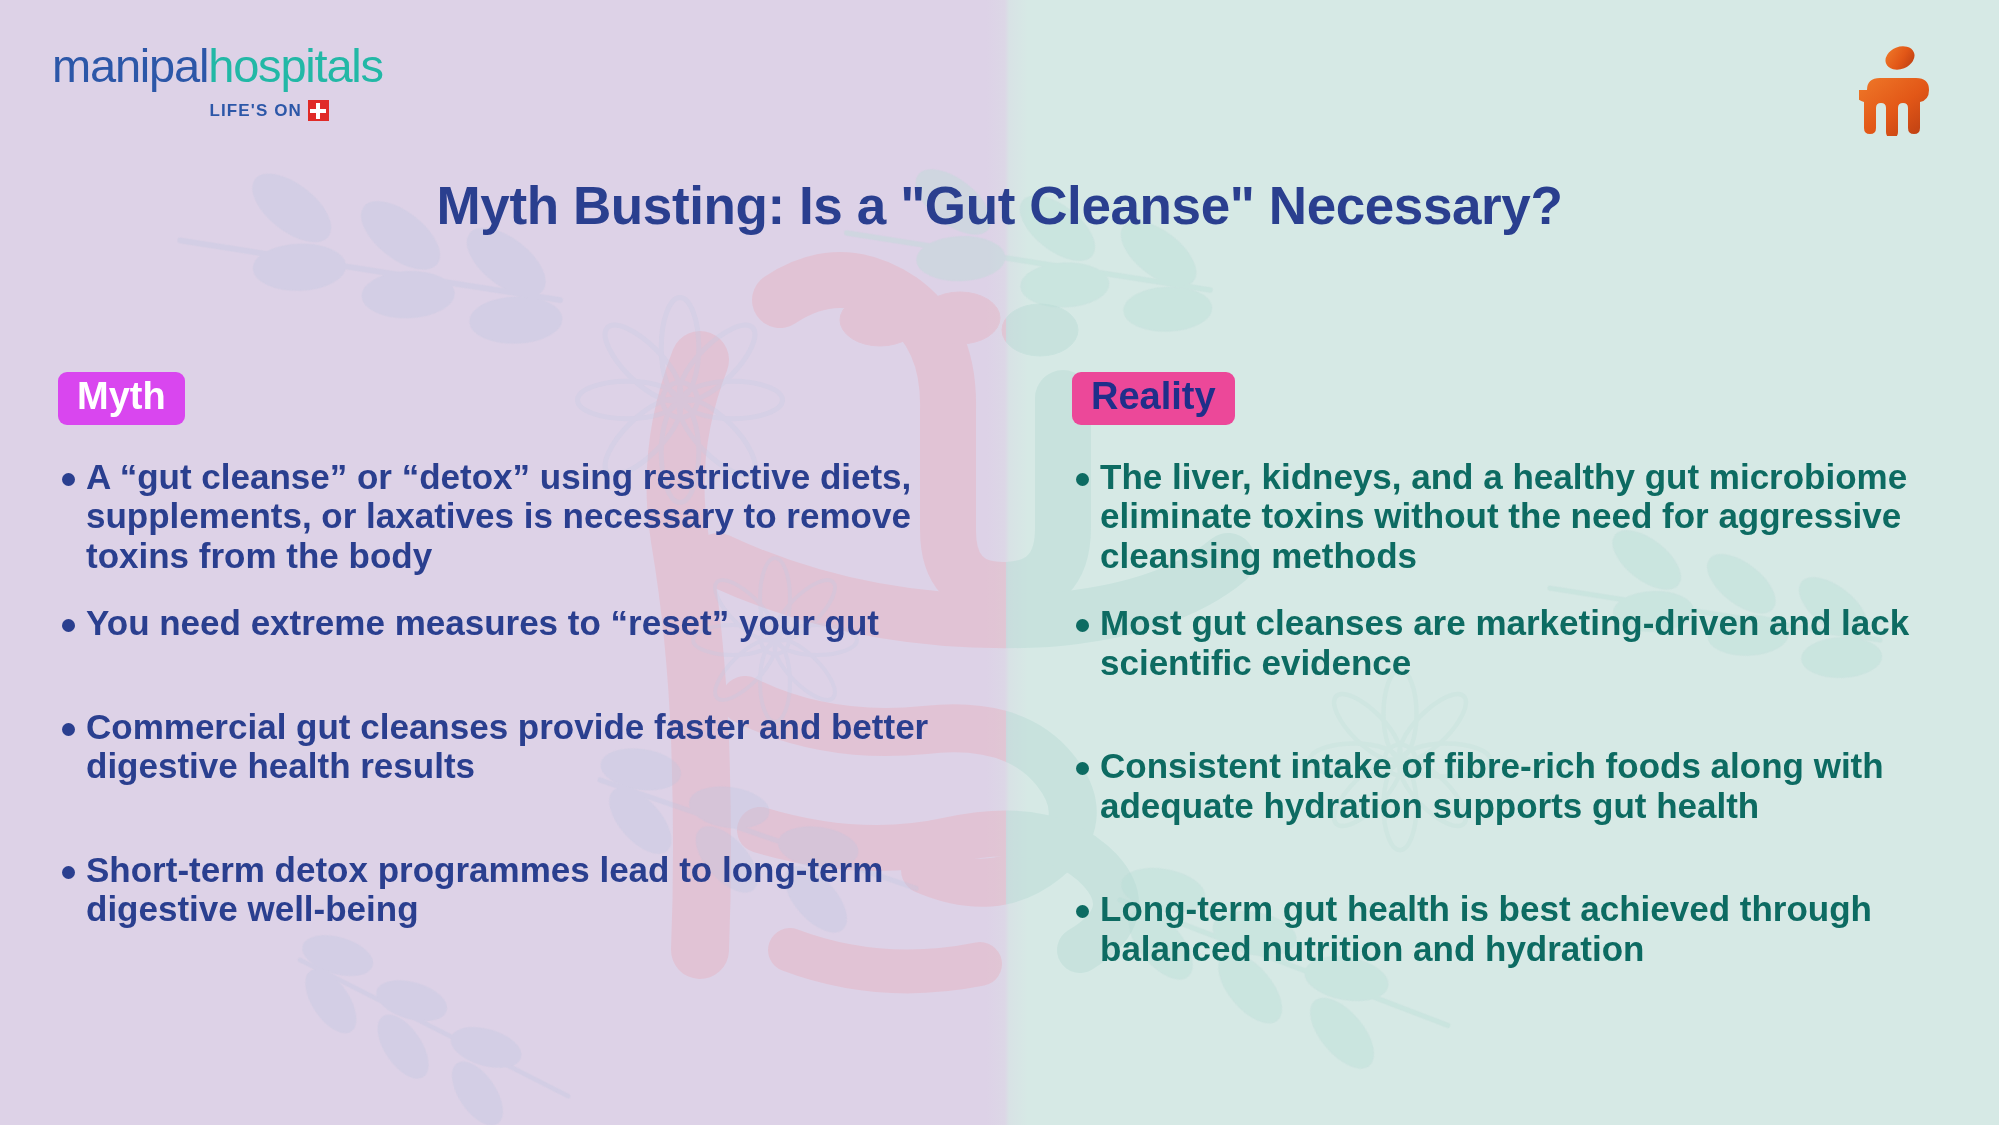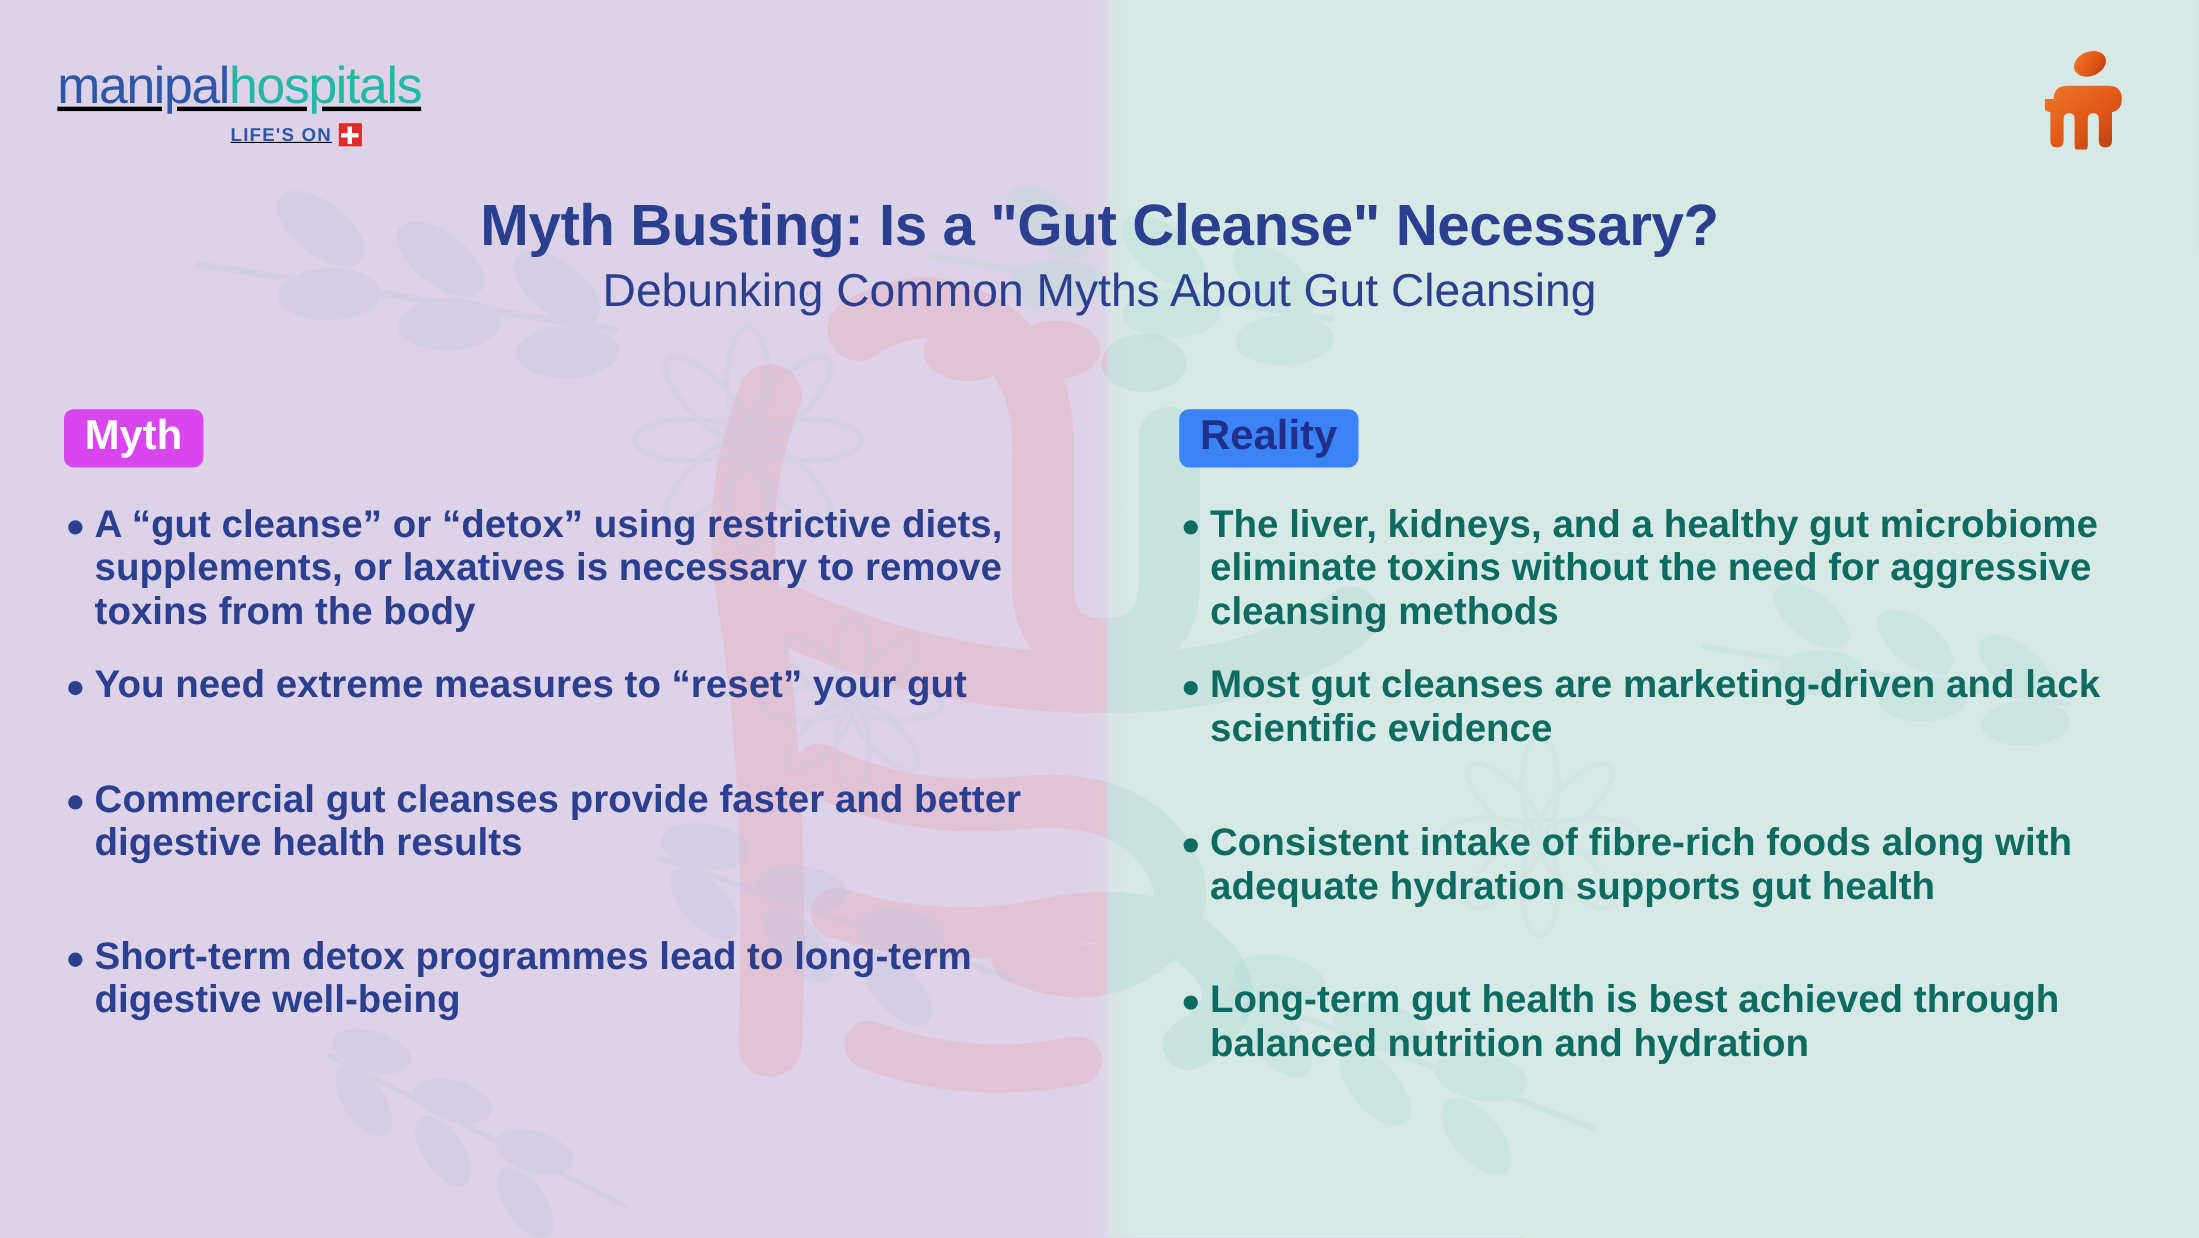--- a/index.html
+++ b/index.html
@@ -15,21 +15,21 @@
   .bg-left  { position:absolute; left:0;    top:0; width:1006px; height:1125px; background:#ddd2e7; }
   .bg-right { position:absolute; left:1006px; top:0; width:993px;  height:1125px; background:#d6e9e5; }
   .bg-seam  { position:absolute; left:986px; top:0; width:42px; height:1125px;
               background:linear-gradient(90deg,#ddd2e7 0%,#dcd7e6 45%,#d8e2e5 55%,#d6e9e5 100%); }
 
   
   .wm { position:absolute; inset:0; pointer-events:none; }
   .wm svg { position:absolute; }
 
   
-  .logo { position:absolute; left:52px; top:54px;text-decoration:underline; }
+  .logo { position:absolute; left:52px; top:42px; }
   .logo-word { font-size:47px; font-weight:400; letter-spacing:-1.2px; line-height:1; white-space:nowrap; }
   .logo-manipal { color:#2c57a8; }
   .logo-hospitals { color:#22b8a6; }
   .logo-tag { display:flex; align-items:center; justify-content:flex-end; gap:6px; margin-top:11px; padding-right:54px; }
   .logo-tag-text { color:#2c57a8; font-size:17px; font-weight:700; letter-spacing:1.1px; }
   .logo-cross { width:21px; height:21px; background:#e02b28; position:relative; display:inline-block; }
   .logo-cross::before, .logo-cross::after { content:""; position:absolute; background:#fff; }
   .logo-cross::before { left:8.5px; top:2.5px; width:4px; height:16px; }
   .logo-cross::after  { left:2.5px; top:8.5px; width:16px; height:4px; }
 
@@ -43,21 +43,21 @@
               font-size:42px; font-weight:400; color:#2a3f8f; }
 
   
   .col { position:absolute; top:372px; }
   .col-left  { left:58px;   width:930px; }
   .col-right { left:1072px; width:910px; }
 
   .badge { display:inline-block; border-radius:9px; font-size:38px; font-weight:700;
            padding:3px 19px 7px 19px; line-height:1.12; }
   .badge-myth    { background:#d946ef; color:#ffffff; }
-  .badge-reality { background:#3b82f6; color:#1f2f8a; }
+  .badge-reality { background:#ec4899; color:#1f2f8a; }
 
   .list { margin-top:32px; list-style:none; }
   .list li { display:flex; align-items:flex-start; margin-bottom:30px; }
   .bullet { flex:0 0 auto; width:13px; height:13px; border-radius:50%; margin:16px 11px 0 4px; }
   .txt { font-size:35px; line-height:1.13; font-weight:700; }
 
   .col-left .bullet { background:#2a3f8f; }
   .col-left .txt    { color:#2a3f8f; }
   .col-right .bullet{ background:#0d6b62; }
   .col-right .txt   { color:#0d6b62; }
@@ -173,21 +173,20 @@
         </linearGradient>
       </defs>
       <ellipse cx="41" cy="14" rx="15" ry="11" fill="url(#og)" transform="rotate(-22 41 14)"></ellipse>
       <path d="M8 46 q0 -12 13 -12 h36 q13 0 13 12 q0 10 -9 12 v26 q0 6 -6 6 q-6 0 -6 -6 v-20
                q0 -5 -5 -5 q-5 0 -5 5 v24 q0 6 -6 6 q-6 0 -6 -6 v-24 q0 -5 -5 -5 q-5 0 -5 5 v20
                q0 6 -6 6 q-6 0 -6 -6 v-26 q-9 -2 -9 -12 z" fill="url(#og)"></path>
     </svg>
   </div>
 
   <div class="title">Myth Busting: Is a "Gut Cleanse" Necessary?</div>
-  <div class="subtitle">Debunking Common Myths About Gut Cleansing</div>
 
   <div class="col col-left">
     <span class="badge badge-myth">Myth</span>
     <ul class="list">
       <li>
         <span class="bullet"></span>
         <span class="txt">A “gut cleanse” or “detox” using restrictive diets, supplements, or laxatives is necessary to remove toxins from the body</span>
       </li>
       <li>
         <span class="bullet"></span>

